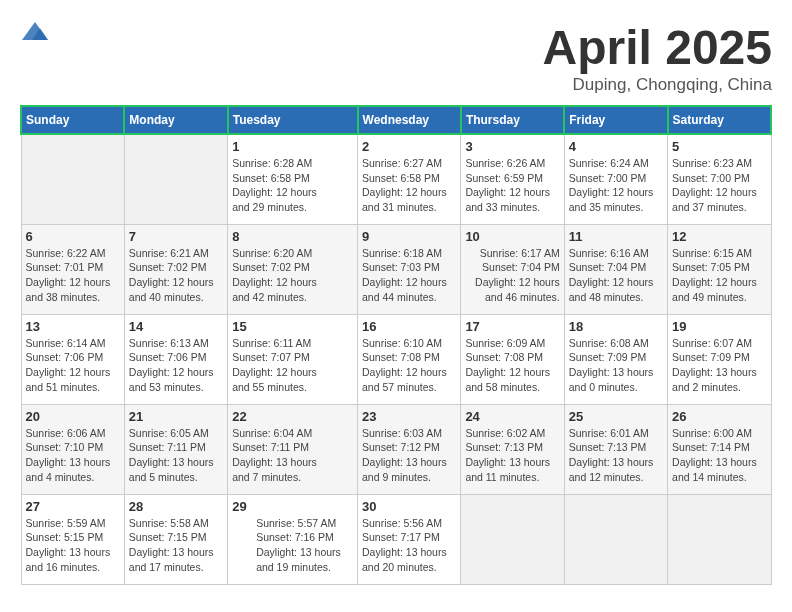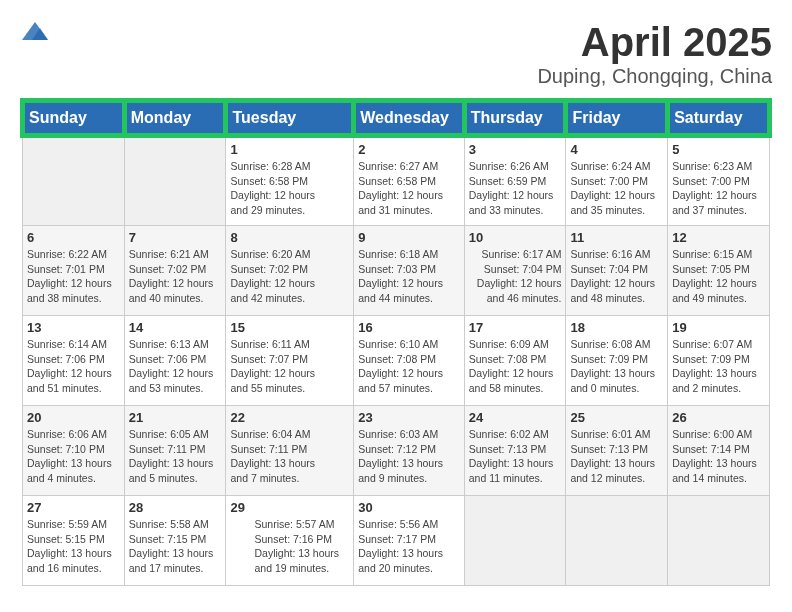--- a/index.html
+++ b/index.html
@@ -37,43 +37,43 @@
       color: #2a6db5;
     }
     .logo-icon {
       width: 30px;
       height: 24px;
     }
     .title-block {
       text-align: right;
     }
     .month-title {
-      font-size: 40px;
+      font-size: 48px;
       font-weight: bold;
       color: #333;
     }
     .subtitle {
-      font-size: 20px;
+      font-size: 17px;
       color: #555;
     }
     table {
       width: 100%;
       border-collapse: collapse;
       font-size: 11px;
     }
     thead tr {
       background-color: #2a6db5;
       color: #fff;
     }
     thead th {
       padding: 6px 4px;
       text-align: left;
-      font-size: 16px;
-      font-weight: bold;
-      border: 5px solid #22c55e;
+      font-size: 12px;
+      font-weight: bold;
+      border: 2px solid #22c55e;
     }
     tbody tr {
       vertical-align: top;
     }
     tbody td {
       border: 1px solid #ccc;
       padding: 4px;
       min-height: 80px;
       height: 90px;
     }

